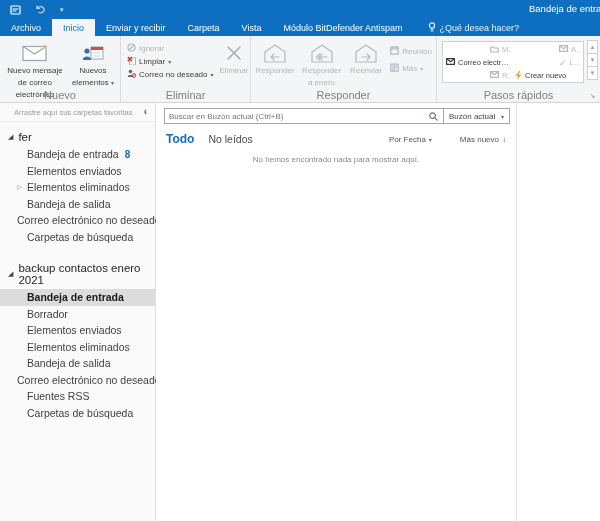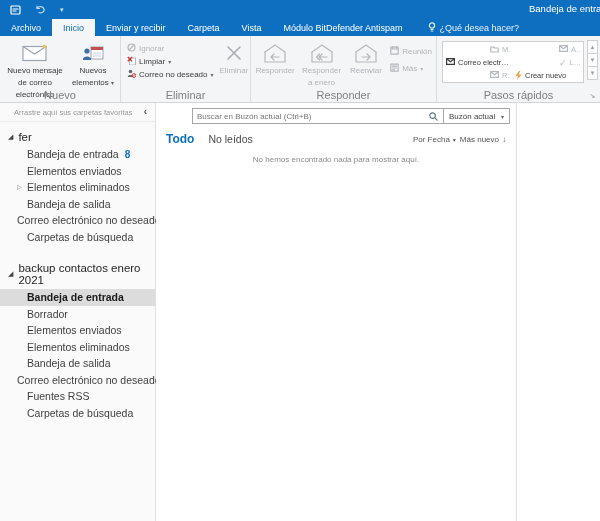--- a/index.html
+++ b/index.html
@@ -81,32 +81,32 @@
     font-size:10.5px; color:#3f3f3f; }
   .folder .fexp { width:10px; font-size:6.5px; color:#8a8a8a; }
   .folder .flabel { white-space:nowrap; }
   .folder .fcount { color:#0e6fc1; font-weight:bold; margin-left:6px; font-size:10px; }
   .folder.sel { background:#dcdcdc; }
   .folder.sel .flabel { font-weight:bold; color:#1a1a1a; }
 
   .mailpane { flex:1; background:#fff; display:flex; flex-direction:column; }
   .searchrow { display:flex; padding:5px 6px 2px 8px; }
   .searchbox { flex:1; height:16px; border:1px solid #a6a6a6; background:#fff;
-    display:flex; align-items:center;margin-left:28px; }
+    display:flex; align-items:center; }
   .searchbox input { flex:1; border:none; outline:none; font-size:8px; color:#444;
     padding:0 4px; font-family:"Liberation Sans", sans-serif; background:transparent; }
   .searchbox input::placeholder { color:#777; }
   .mag { padding:0 5px; display:flex; align-items:center; }
   .scope { width:66px; height:16px; border:1px solid #a6a6a6; border-left:none;
     background:#fff; display:flex; align-items:center; justify-content:space-between;
     padding:0 5px; font-size:8px; color:#444; white-space:nowrap; }
   .filterrow { display:flex; align-items:center; padding:6px 10px 2px 10px; }
   .f-all { font-size:12px; font-weight:bold; color:#0e6fc1; margin-right:14px;text-align:center; }
   .f-unread { font-size:10.5px; color:#4a4a4a; }
-  .f-right { margin-left:auto; display:flex; gap:4px; font-size:8px; color:#555; }
+  .f-right { margin-left:auto; display:flex; gap:28px; font-size:8px; color:#555; }
   .f-sort, .f-order { display:flex; align-items:center; gap:3px; white-space:nowrap; }
   .empty-msg { text-align:center; font-size:8px; color:#8a8a8a; padding-top:7px; }
 
   .readpane { width:84px; background:#fff; border-left:1px solid #e3e3e3; }
 
   svg.line { fill:none; stroke:currentColor; stroke-width:1.2; stroke-linecap:round;
     stroke-linejoin:round; }
 </style>
 </head>
 <body>

